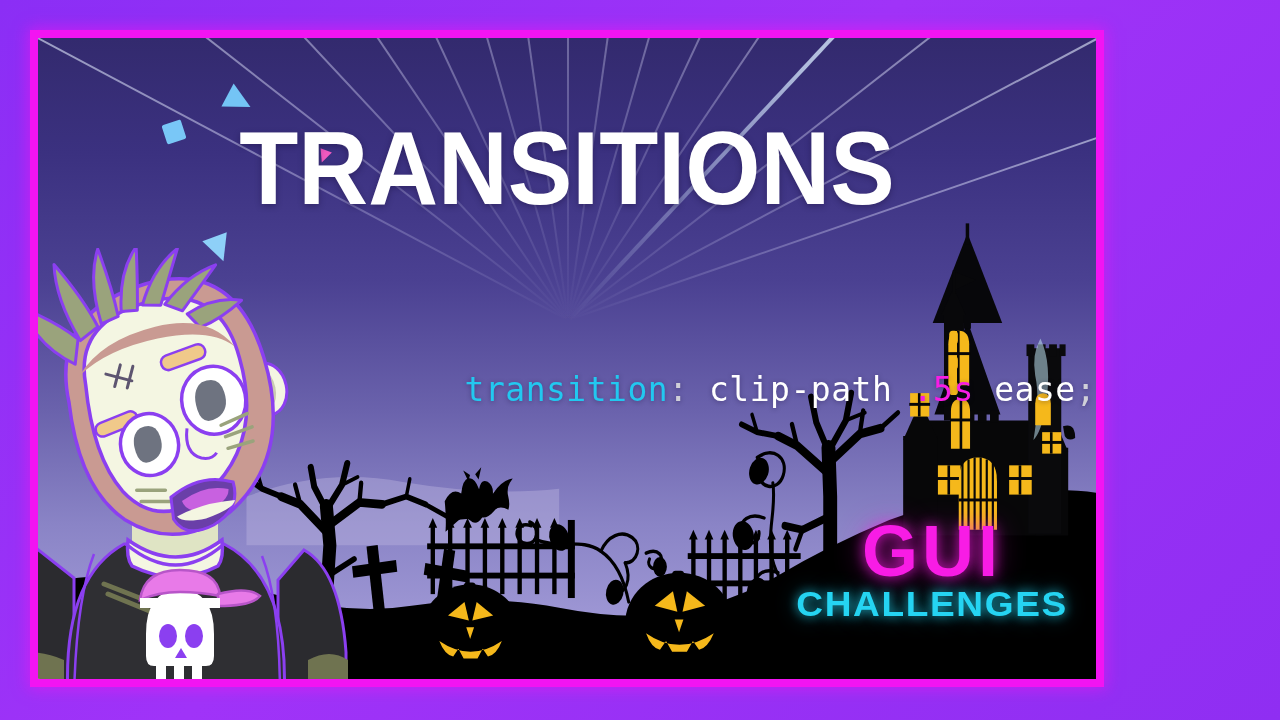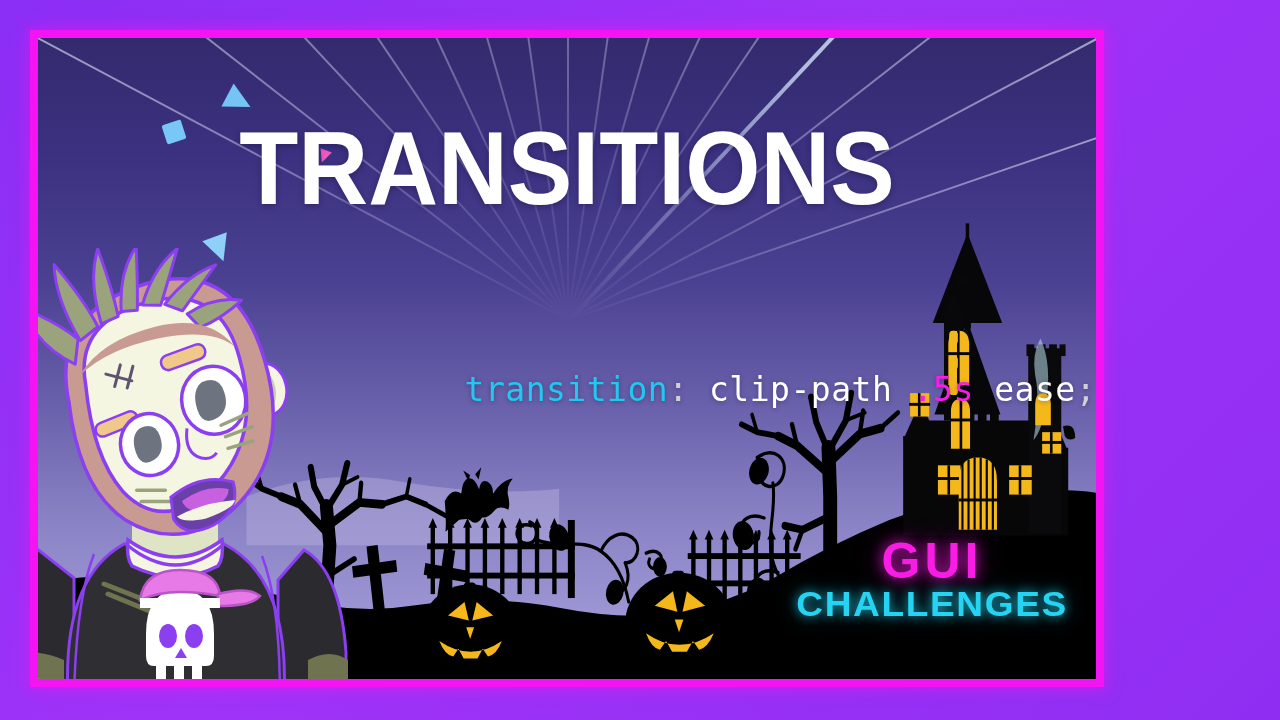--- a/index.html
+++ b/index.html
@@ -73,21 +73,21 @@
     text-shadow:0 1px 5px rgba(20,10,50,.35);
   }
   .c-prop { color:#22c8f0; }
   .c-punc { color:#cfcfd8; }
   .c-val  { color:#ffffff; }
   .c-num  { color:#f81ce5; }
 
   
   #logo { position:absolute; right:36px; bottom:58px; z-index:40; text-align:center; }
   #logo-gui {
-    color:#f81ce5; font-weight:bold; font-size:50px; line-height:.92;
+    color:#f81ce5; font-weight:bold; font-size:72px; line-height:.92;
     letter-spacing:4px;
     font-family:"Liberation Sans", sans-serif;
     text-shadow:0 0 14px rgba(248,28,229,.85), 0 0 30px rgba(248,28,229,.45);
   }
   #logo-ch {
     color:#25d4f2; font-weight:bold; font-size:35px; line-height:1;
     letter-spacing:1.5px; margin-top:2px;
     transform:scaleX(1.06);
     font-family:"Liberation Sans", sans-serif;
     text-shadow:0 0 10px rgba(37,212,242,.8), 0 0 22px rgba(37,212,242,.4);

